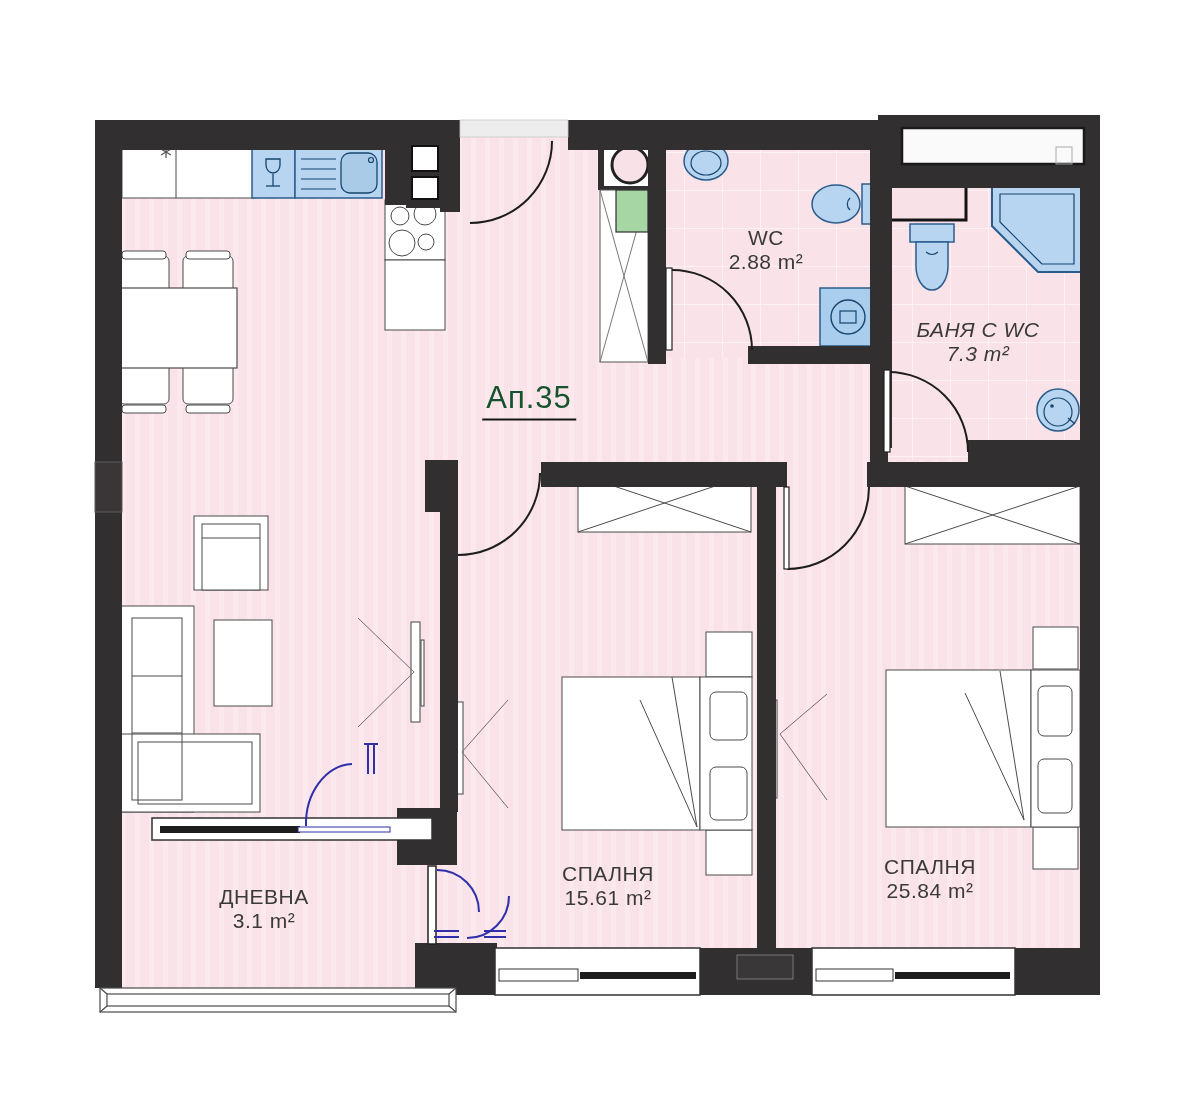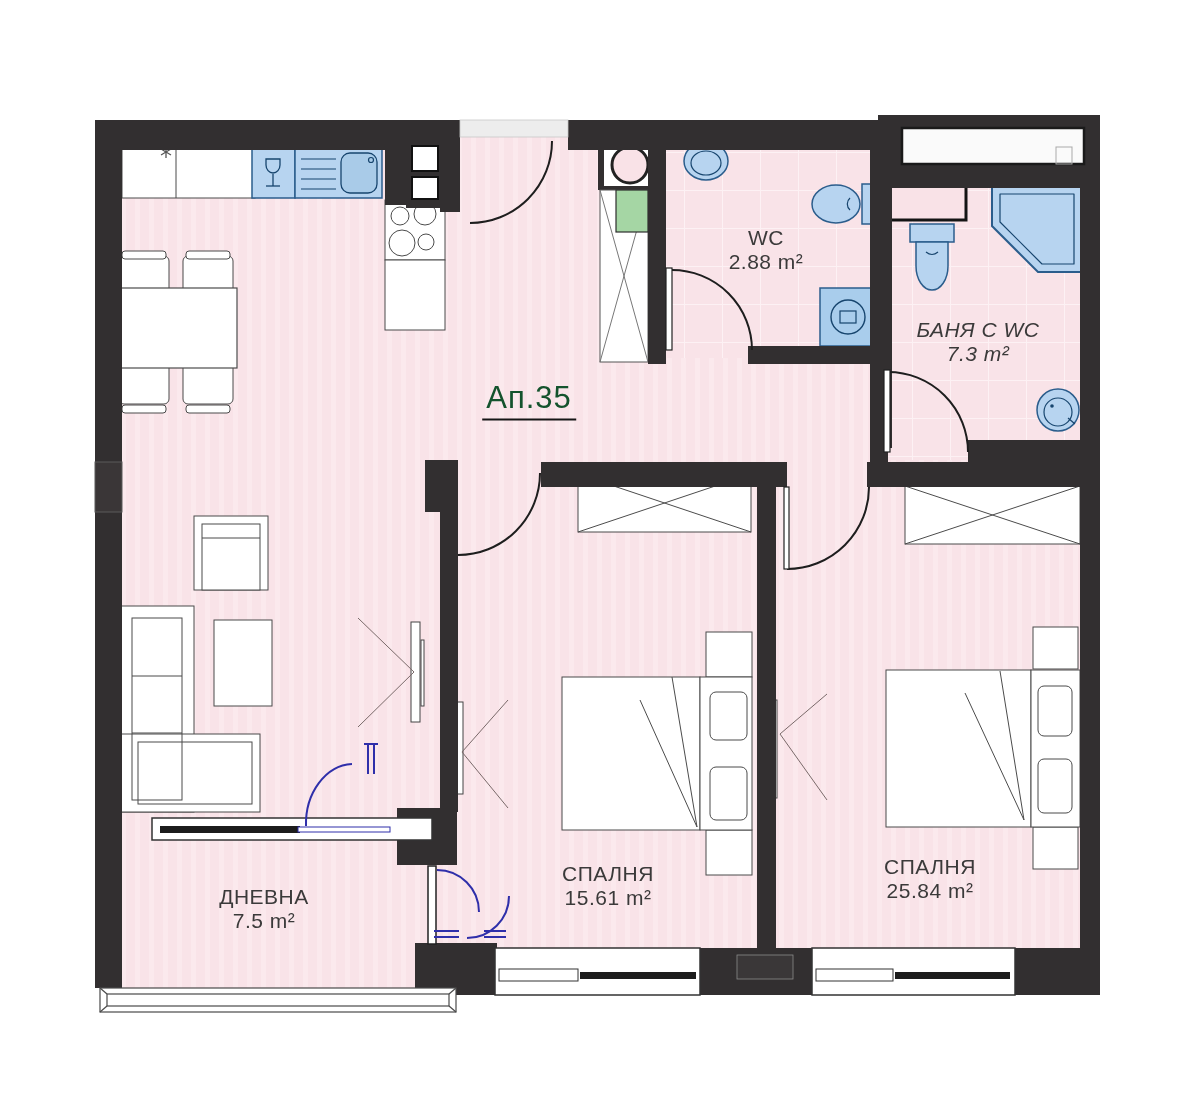--- a/index.html
+++ b/index.html
@@ -288,15 +288,15 @@
   <span>15.61 m²</span>
 </div>
 
 <div class="lbl room-label" style="left:930px;top:879px;">
   <span>СПАЛНЯ</span>
   <span>25.84 m²</span>
 </div>
 
 <div class="lbl room-label" style="left:264px;top:909px;">
   <span>ДНЕВНА</span>
-  <span>7.5 m²</span>
+  <span>3.1 m²</span>
 </div>
 </div>
 
 </body></html>

